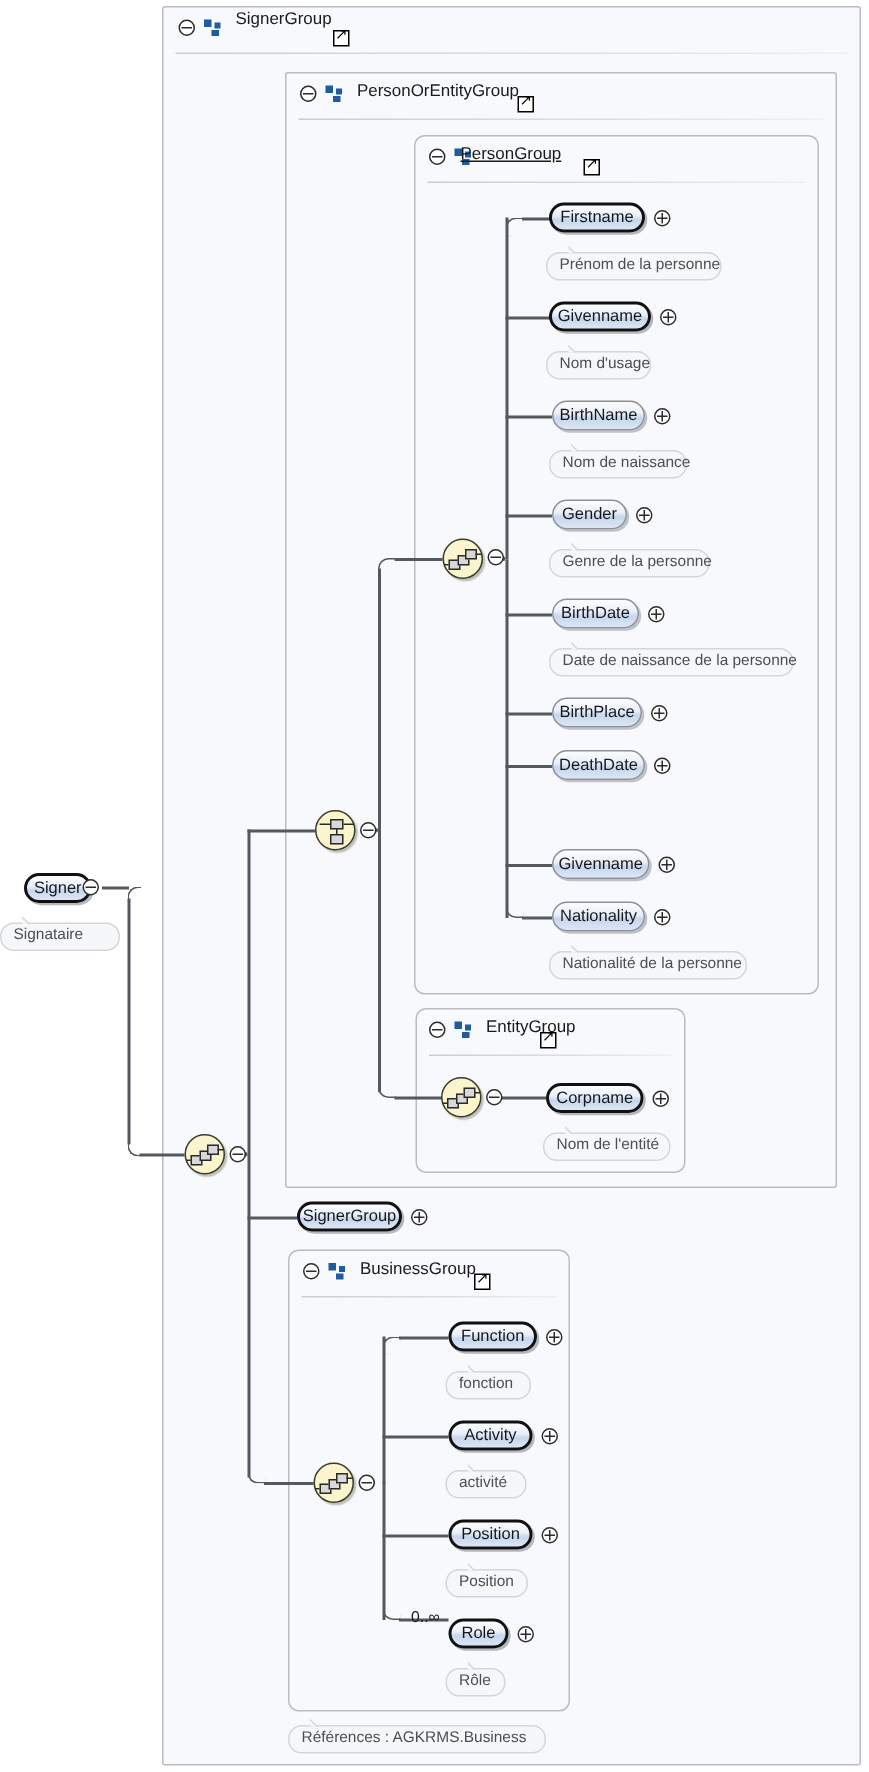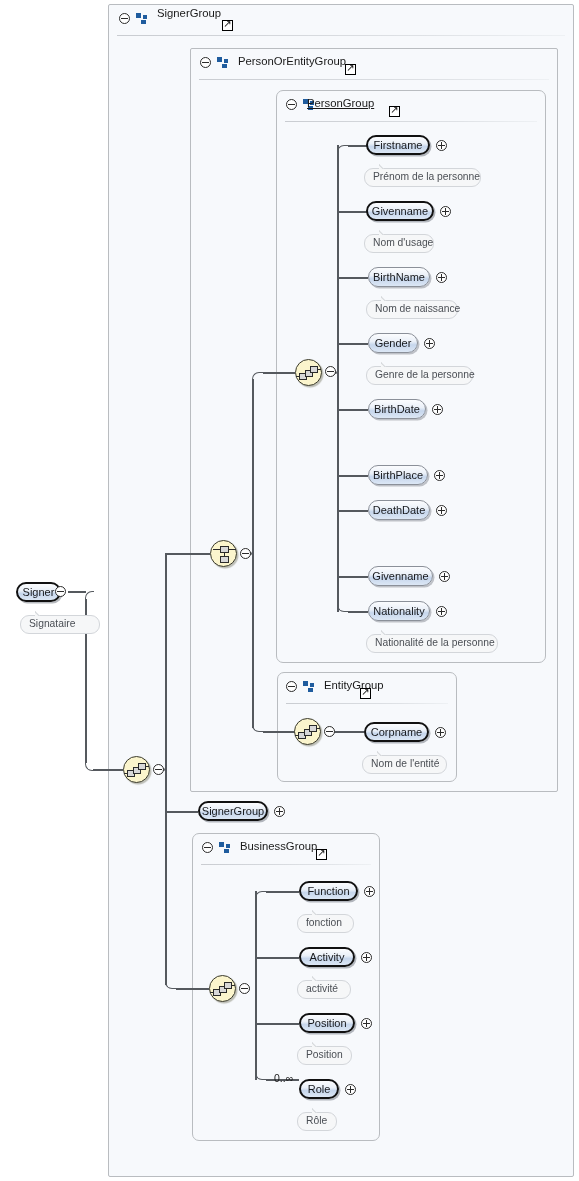--- a/index.html
+++ b/index.html
@@ -192,21 +192,21 @@
   <div class="ln-h" style="left:266px;top:891px;width:33px;"></div>
   <div class="ln-h" style="left:255px;top:957px;width:44px;"></div>
   <div class="ln-h" style="left:255px;top:1023px;width:44px;"></div>
   <div class="elbow bl" style="left:255px;top:1068px;width:12px;height:12px;"></div>
   <div class="ln-h" style="left:266px;top:1079px;width:33px;"></div>
 
   <div class="el req" style="left:16px;top:582px;width:45px;">
     <span>Signer</span>
   </div>
   <div class="tog" style="left:55px;top:586px;"></div>
-  <div class="ann" style="left:0px;top:615px;width:80px;margin-left:20px;">
+  <div class="ann" style="left:0px;top:615px;width:80px;">
     <div class="tab"></div>
     <span>Signataire</span>
   </div>
 
   <div class="comp seq" style="left:123px;top:756px;">
     <div class="ln l1"></div>
       <div class="bx b1"></div>
       <div class="bx b2"></div>
       <div class="bx b3"></div>
       <div class="ln l2"></div>
@@ -282,20 +282,24 @@
   <div class="tog plus" style="left:424px;top:338px;"></div>
   <div class="ann" style="left:366px;top:366px;width:107px;">
     <div class="tab"></div>
       <span>Genre de la personne</span>
     </div>
 
   <div class="el" style="left:368px;top:399px;width:58px;">
     <span>BirthDate</span>
     </div>
   <div class="tog plus" style="left:432px;top:404px;"></div>
+  <div class="ann" style="left:366px;top:432px;width:163px;">
+    <div class="tab"></div>
+      <span>Date de naissance de la personne</span>
+    </div>
 
   <div class="el" style="left:368px;top:465px;width:60px;">
     <span>BirthPlace</span>
     </div>
   <div class="tog plus" style="left:434px;top:470px;"></div>
 
   <div class="el" style="left:368px;top:500px;width:62px;">
     <span>DeathDate</span>
     </div>
   <div class="tog plus" style="left:436px;top:505px;"></div>
@@ -358,14 +362,18 @@
   <div class="card" style="left:274px;top:1072px;">0..∞</div>
   <div class="el req" style="left:299px;top:1079px;width:40px;">
     <span>Role</span>
     </div>
   <div class="tog plus" style="left:345px;top:1084px;"></div>
   <div class="ann" style="left:297px;top:1112px;width:40px;">
     <div class="tab"></div>
       <span>Rôle</span>
     </div>
 
+  <div class="ann" style="left:192px;top:1150px;width:172px;">
+    <div class="tab"></div>
+      <span>Références : AGKRMS.Business</span>
+    </div>
 
 </div>
 
 </body></html>

